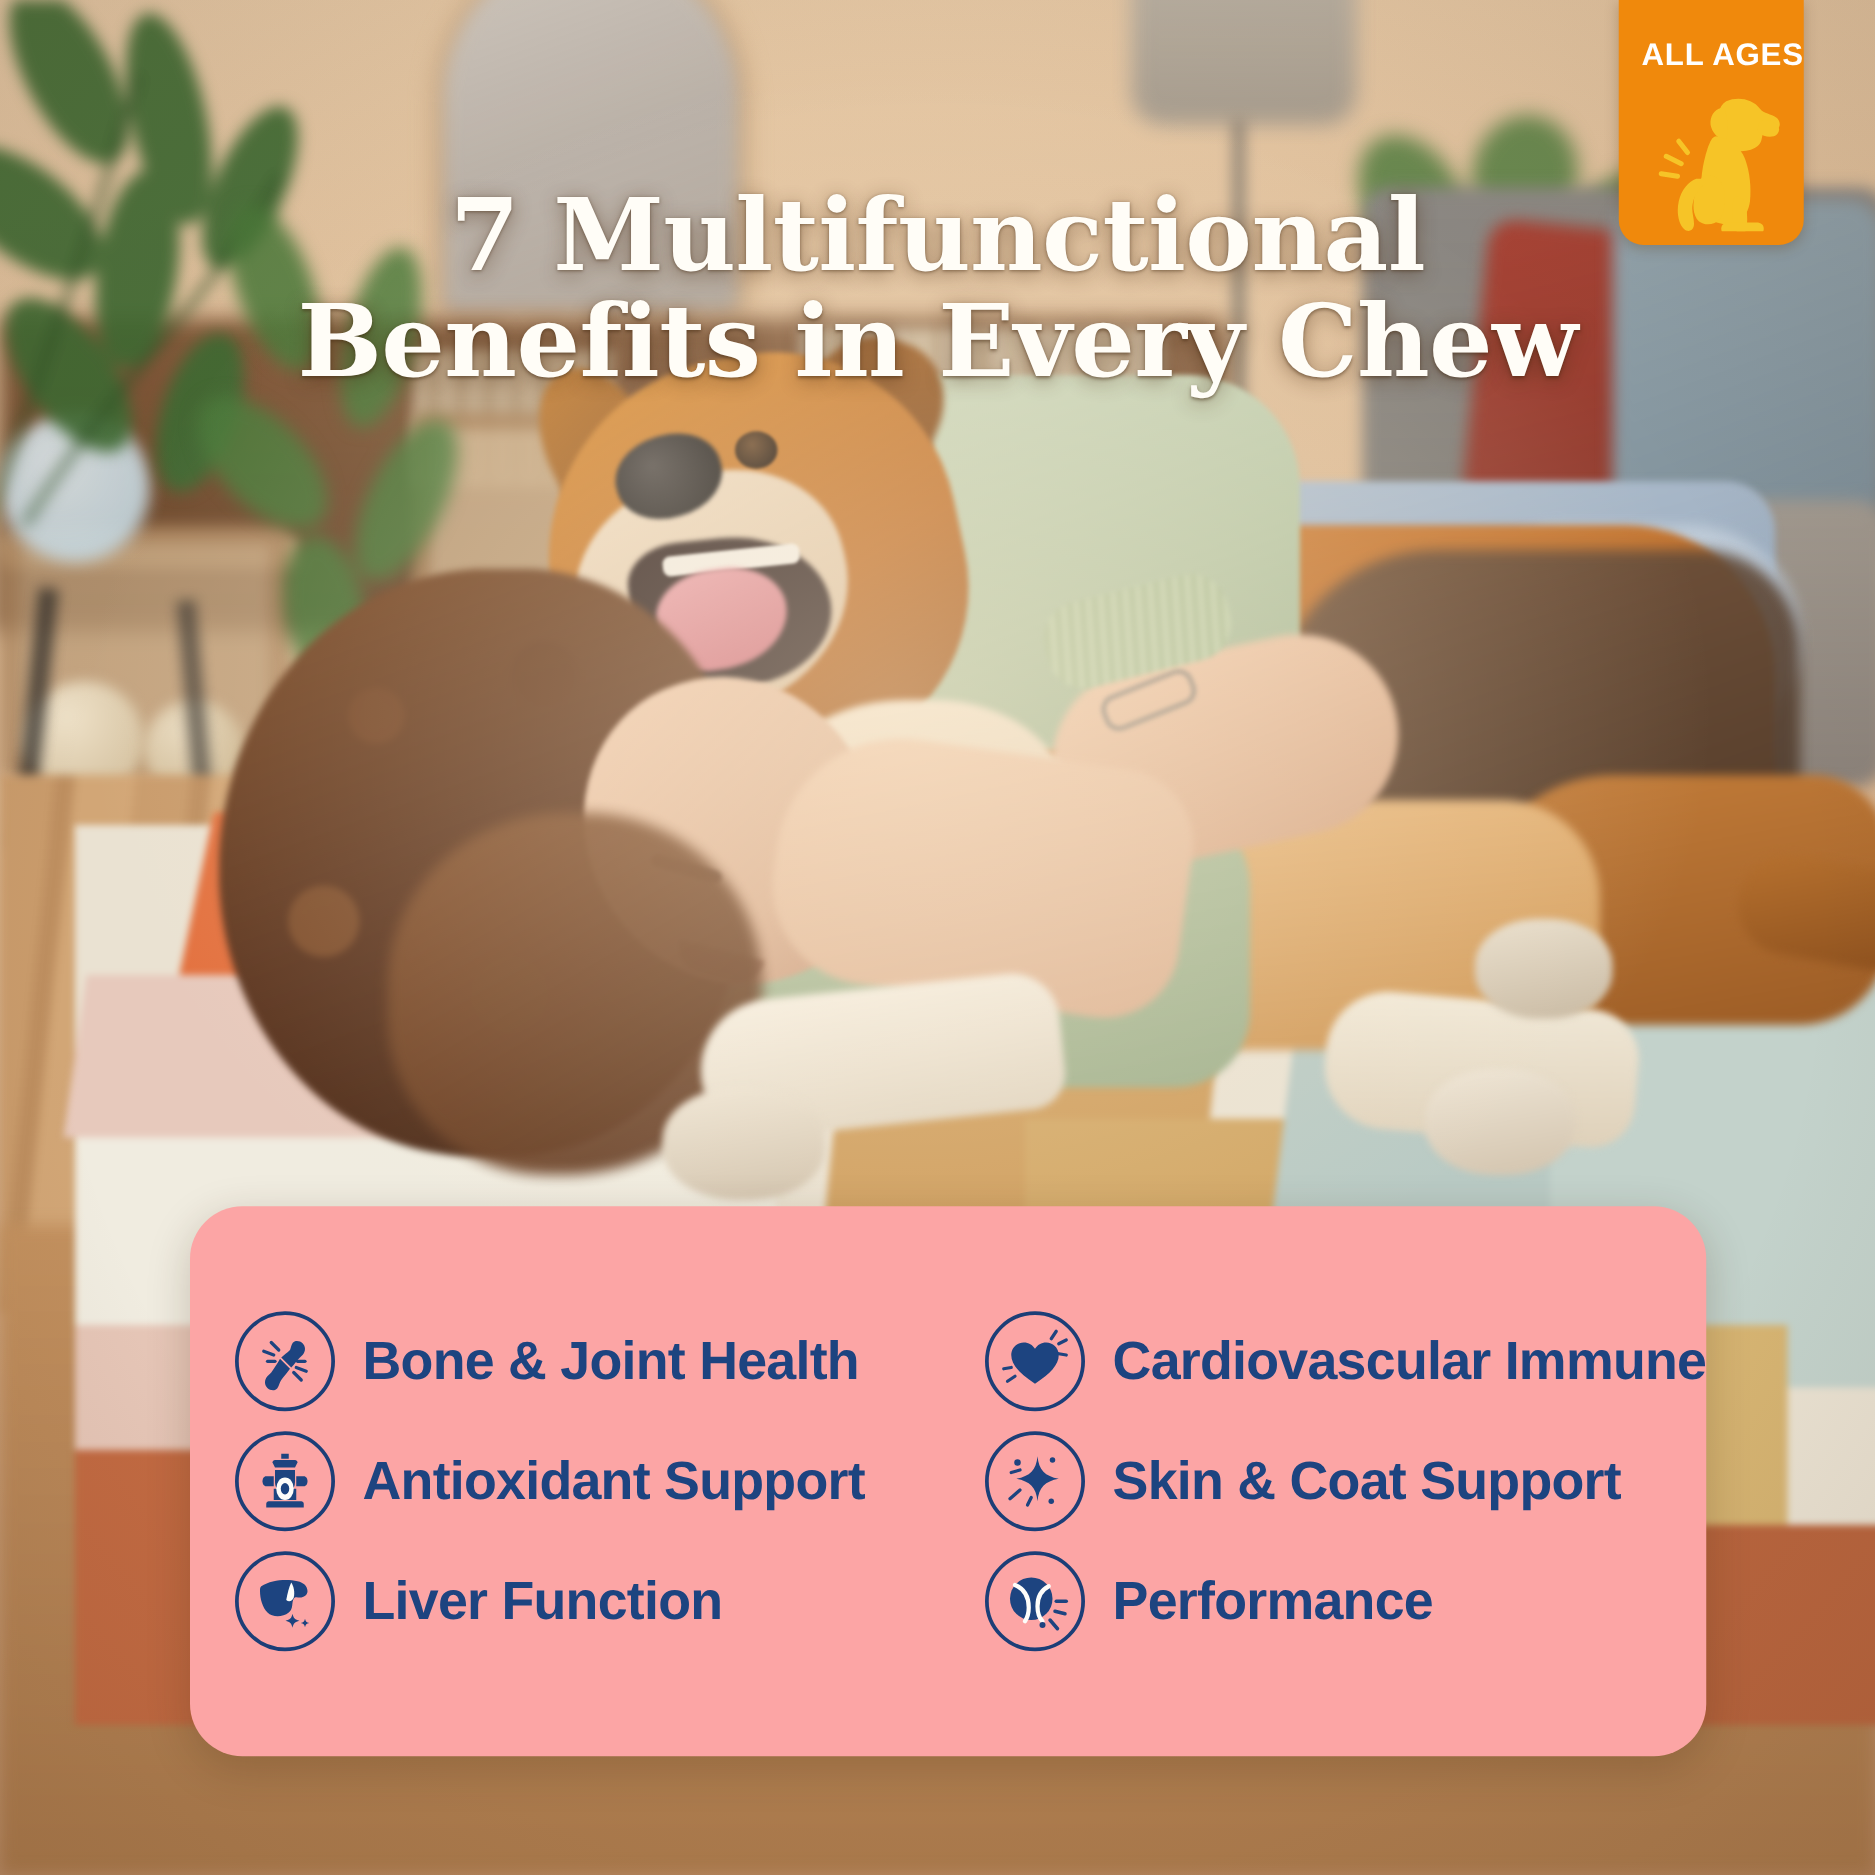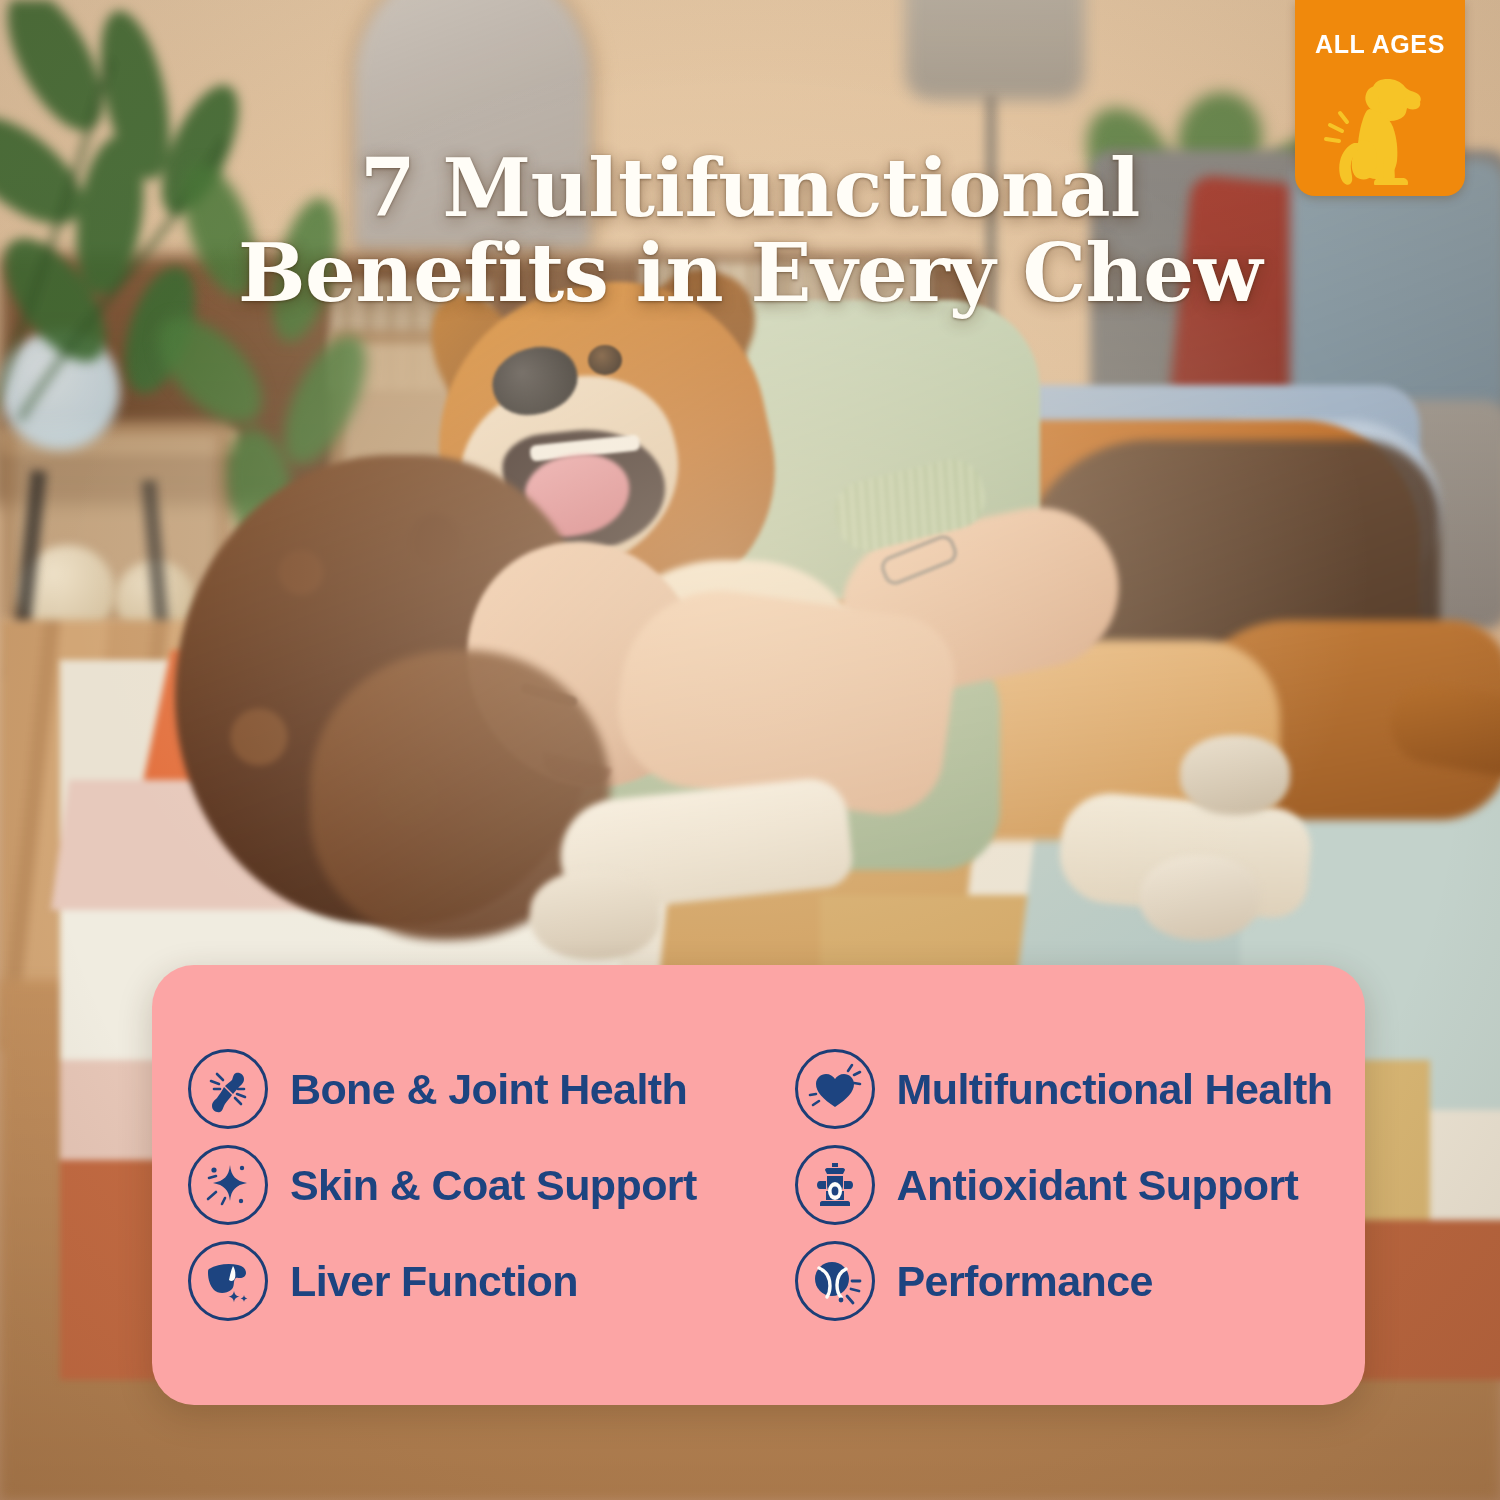--- a/index.html
+++ b/index.html
@@ -345,25 +345,25 @@
     line-height:1.07;
     letter-spacing:-0.5px;
     color:#fffdf7;
     text-shadow:0 3px 16px rgba(70,40,15,.45), 0 1px 3px rgba(60,35,12,.5);
     padding:0 110px;
     white-space:pre-line;
   }
 
   
   .badge{
-    position:absolute;left:1295px;top:0;width:170px;height:196px;
+    position:absolute;left:1295px;top:0;width:148px;height:196px;
     background:#f0890c;
     border-radius:0 0 20px 20px;
     box-shadow:0 3px 10px rgba(80,45,0,.25);
-    display:flex;flex-direction:column;align-items:center;
+    display:flex;flex-direction:column;align-items:flex-end;
   }
   .badge-text{
     margin-top:30px;
     font-family:"Liberation Sans", sans-serif;
     font-weight:700;font-size:25px;letter-spacing:.6px;
     color:#ffffff;
   }
   .badge-dog{margin-top:6px;}
 
   
@@ -590,38 +590,21 @@
           <path fill="#1D4480" d="M28 46C16 38 9 31 9 23c0-6 5-10 10-10 4 0 7 2 9 5 2-3 5-5 9-5 5 0 10 4 10 10 0 8-7 15-19 23z"></path>
           <g stroke="#1D4480" stroke-width="2.6" stroke-linecap="round" fill="none">
             <path d="M41 10 L45 4"></path>
             <path d="M47 14 L53 11"></path>
             <path d="M47 22 L53 23"></path>
             <path d="M12 40 L6 44"></path>
             <path d="M9 33 L3 34"></path>
           </g>
         </svg>
       </span>
-      <span class="blabel">Multifunctional Health</span>
-    </div>
-
-    <div class="bitem">
-      <span class="bicon">
-        <svg width="56" height="56" viewBox="0 0 56 56">
-          <path fill="#1D4480" d="M30 8c1 11 6 16 17 18-11 2-16 7-17 18-1-11-6-16-17-18 11-2 16-7 17-18z"></path>
-          <circle cx="14" cy="13" r="2.6" fill="#1D4480"></circle>
-          <circle cx="42" cy="11" r="2.2" fill="#1D4480"></circle>
-          <circle cx="41" cy="44" r="2.2" fill="#1D4480"></circle>
-          <g stroke="#1D4480" stroke-width="2.6" stroke-linecap="round" fill="none">
-            <path d="M9 21 L16 19"></path>
-            <path d="M8 42 L16 35"></path>
-            <path d="M22 47 L25 41"></path>
-          </g>
-        </svg>
-      </span>
-      <span class="blabel">Skin &amp; Coat Support</span>
+      <span class="blabel">Cardiovascular Immune</span>
     </div>
 
     <div class="bitem">
       <span class="bicon">
         <svg width="56" height="56" viewBox="0 0 56 56">
           <g fill="#1D4480">
             <path d="M25 6h6v4h-6z"></path>
             <path d="M20 11h16c1 0 2 1 2 2l-2 4H20l-2-4c0-1 1-2 2-2z"></path>
             <path d="M20 19h16v8c0 2 0 4-1 6H21c-1-2-1-4-1-6z"></path>
             <path d="M13 24h6v8h-6c-2 0-3-2-3-4s1-4 3-4z"></path>
@@ -632,20 +615,37 @@
           <ellipse cx="28" cy="34" rx="7" ry="9" fill="#FDFDFA"></ellipse>
           <ellipse cx="28" cy="34" rx="3.4" ry="4.6" fill="#1D4480"></ellipse>
         </svg>
       </span>
       <span class="blabel">Antioxidant Support</span>
     </div>
 
     <div class="bitem">
       <span class="bicon">
         <svg width="56" height="56" viewBox="0 0 56 56">
+          <path fill="#1D4480" d="M30 8c1 11 6 16 17 18-11 2-16 7-17 18-1-11-6-16-17-18 11-2 16-7 17-18z"></path>
+          <circle cx="14" cy="13" r="2.6" fill="#1D4480"></circle>
+          <circle cx="42" cy="11" r="2.2" fill="#1D4480"></circle>
+          <circle cx="41" cy="44" r="2.2" fill="#1D4480"></circle>
+          <g stroke="#1D4480" stroke-width="2.6" stroke-linecap="round" fill="none">
+            <path d="M9 21 L16 19"></path>
+            <path d="M8 42 L16 35"></path>
+            <path d="M22 47 L25 41"></path>
+          </g>
+        </svg>
+      </span>
+      <span class="blabel">Skin &amp; Coat Support</span>
+    </div>
+
+    <div class="bitem">
+      <span class="bicon">
+        <svg width="56" height="56" viewBox="0 0 56 56">
           <path fill="#1D4480" d="M9 16c8-5 20-6 29-4 5 1 8 4 8 8 0 3-3 5-6 5-2 0-4-1-5 1-2 3 0 8-4 11-5 4-13 4-17 0-4-4-6-11-6-17 0-2 0-3 1-4z"></path>
           <path fill="#FDFDFA" d="M33 13c2 3 3 8 2 12-1 3-4 4-6 2 1-5 2-10 4-14z"></path>
           <path fill="#1D4480" d="M34 38c.8 3.6 2 4.8 5.6 5.6-3.6.8-4.8 2-5.6 5.6-.8-3.6-2-4.8-5.6-5.6 3.6-.8 4.8-2 5.6-5.6z"></path>
           <path fill="#1D4480" d="M44 42c.5 2.2 1.2 3 3.4 3.4-2.2.5-2.9 1.2-3.4 3.4-.5-2.2-1.2-2.9-3.4-3.4 2.2-.4 2.9-1.2 3.4-3.4z"></path>
         </svg>
       </span>
       <span class="blabel">Liver Function</span>
     </div>
 
 

